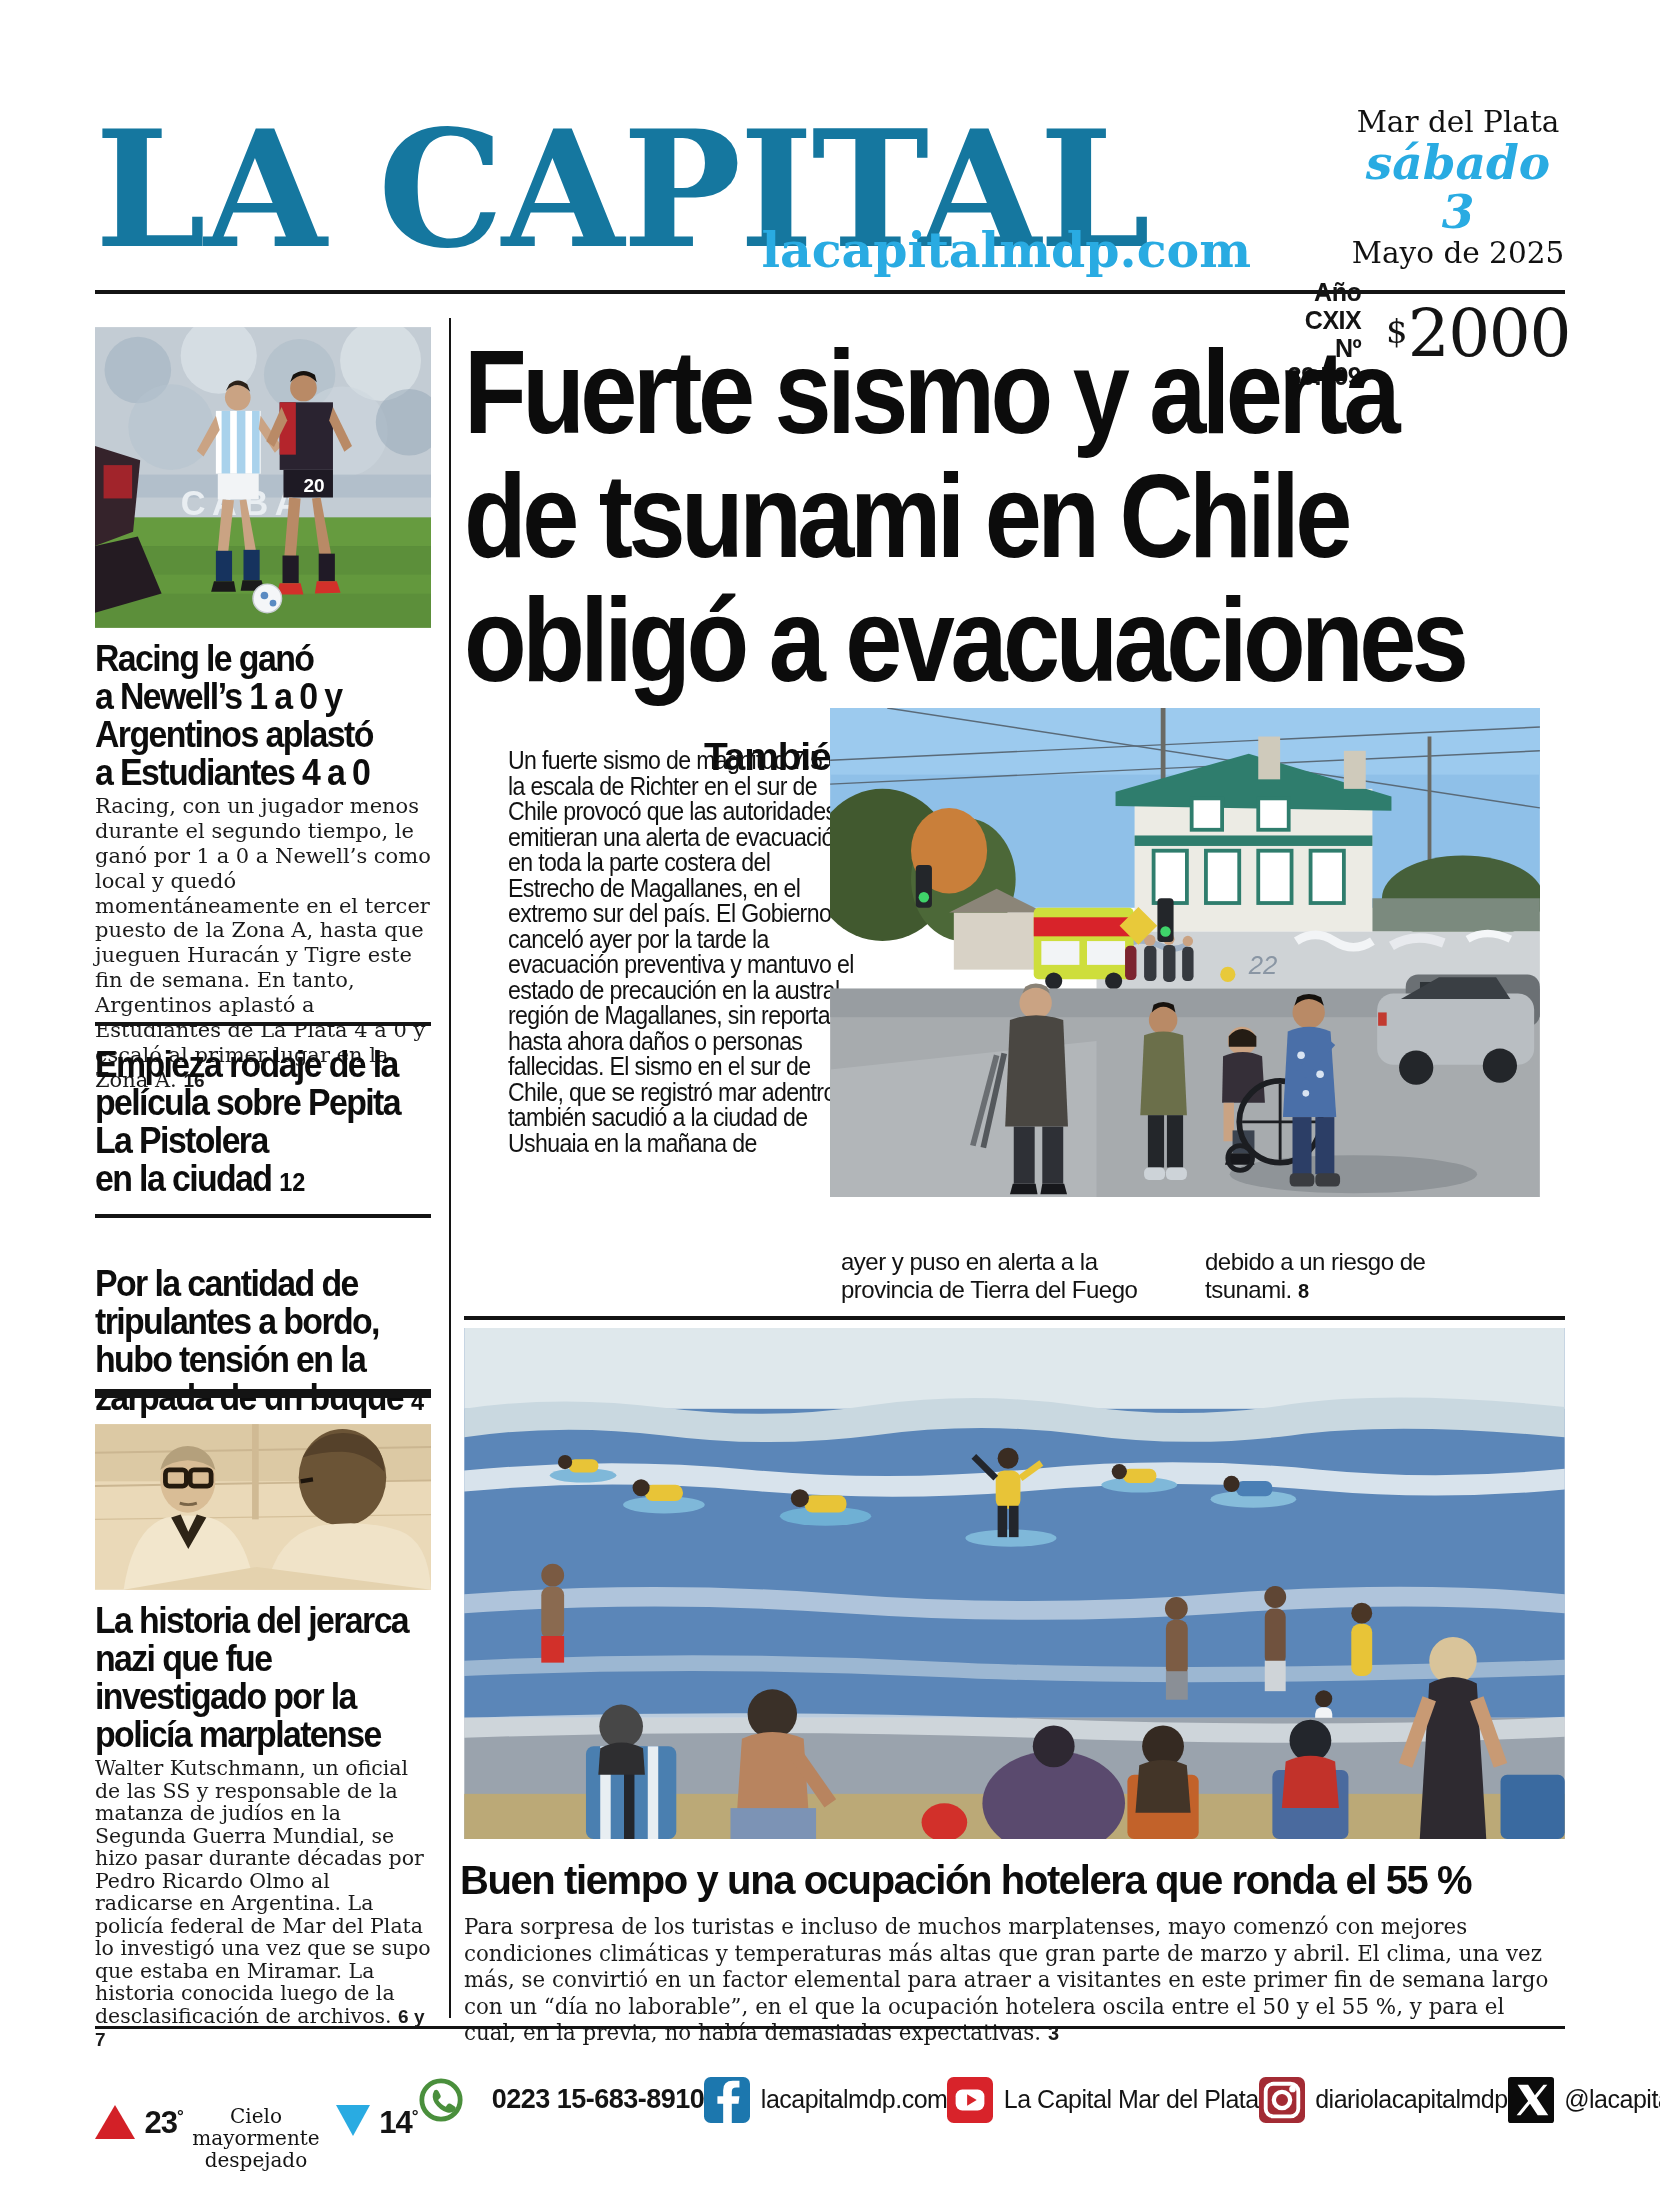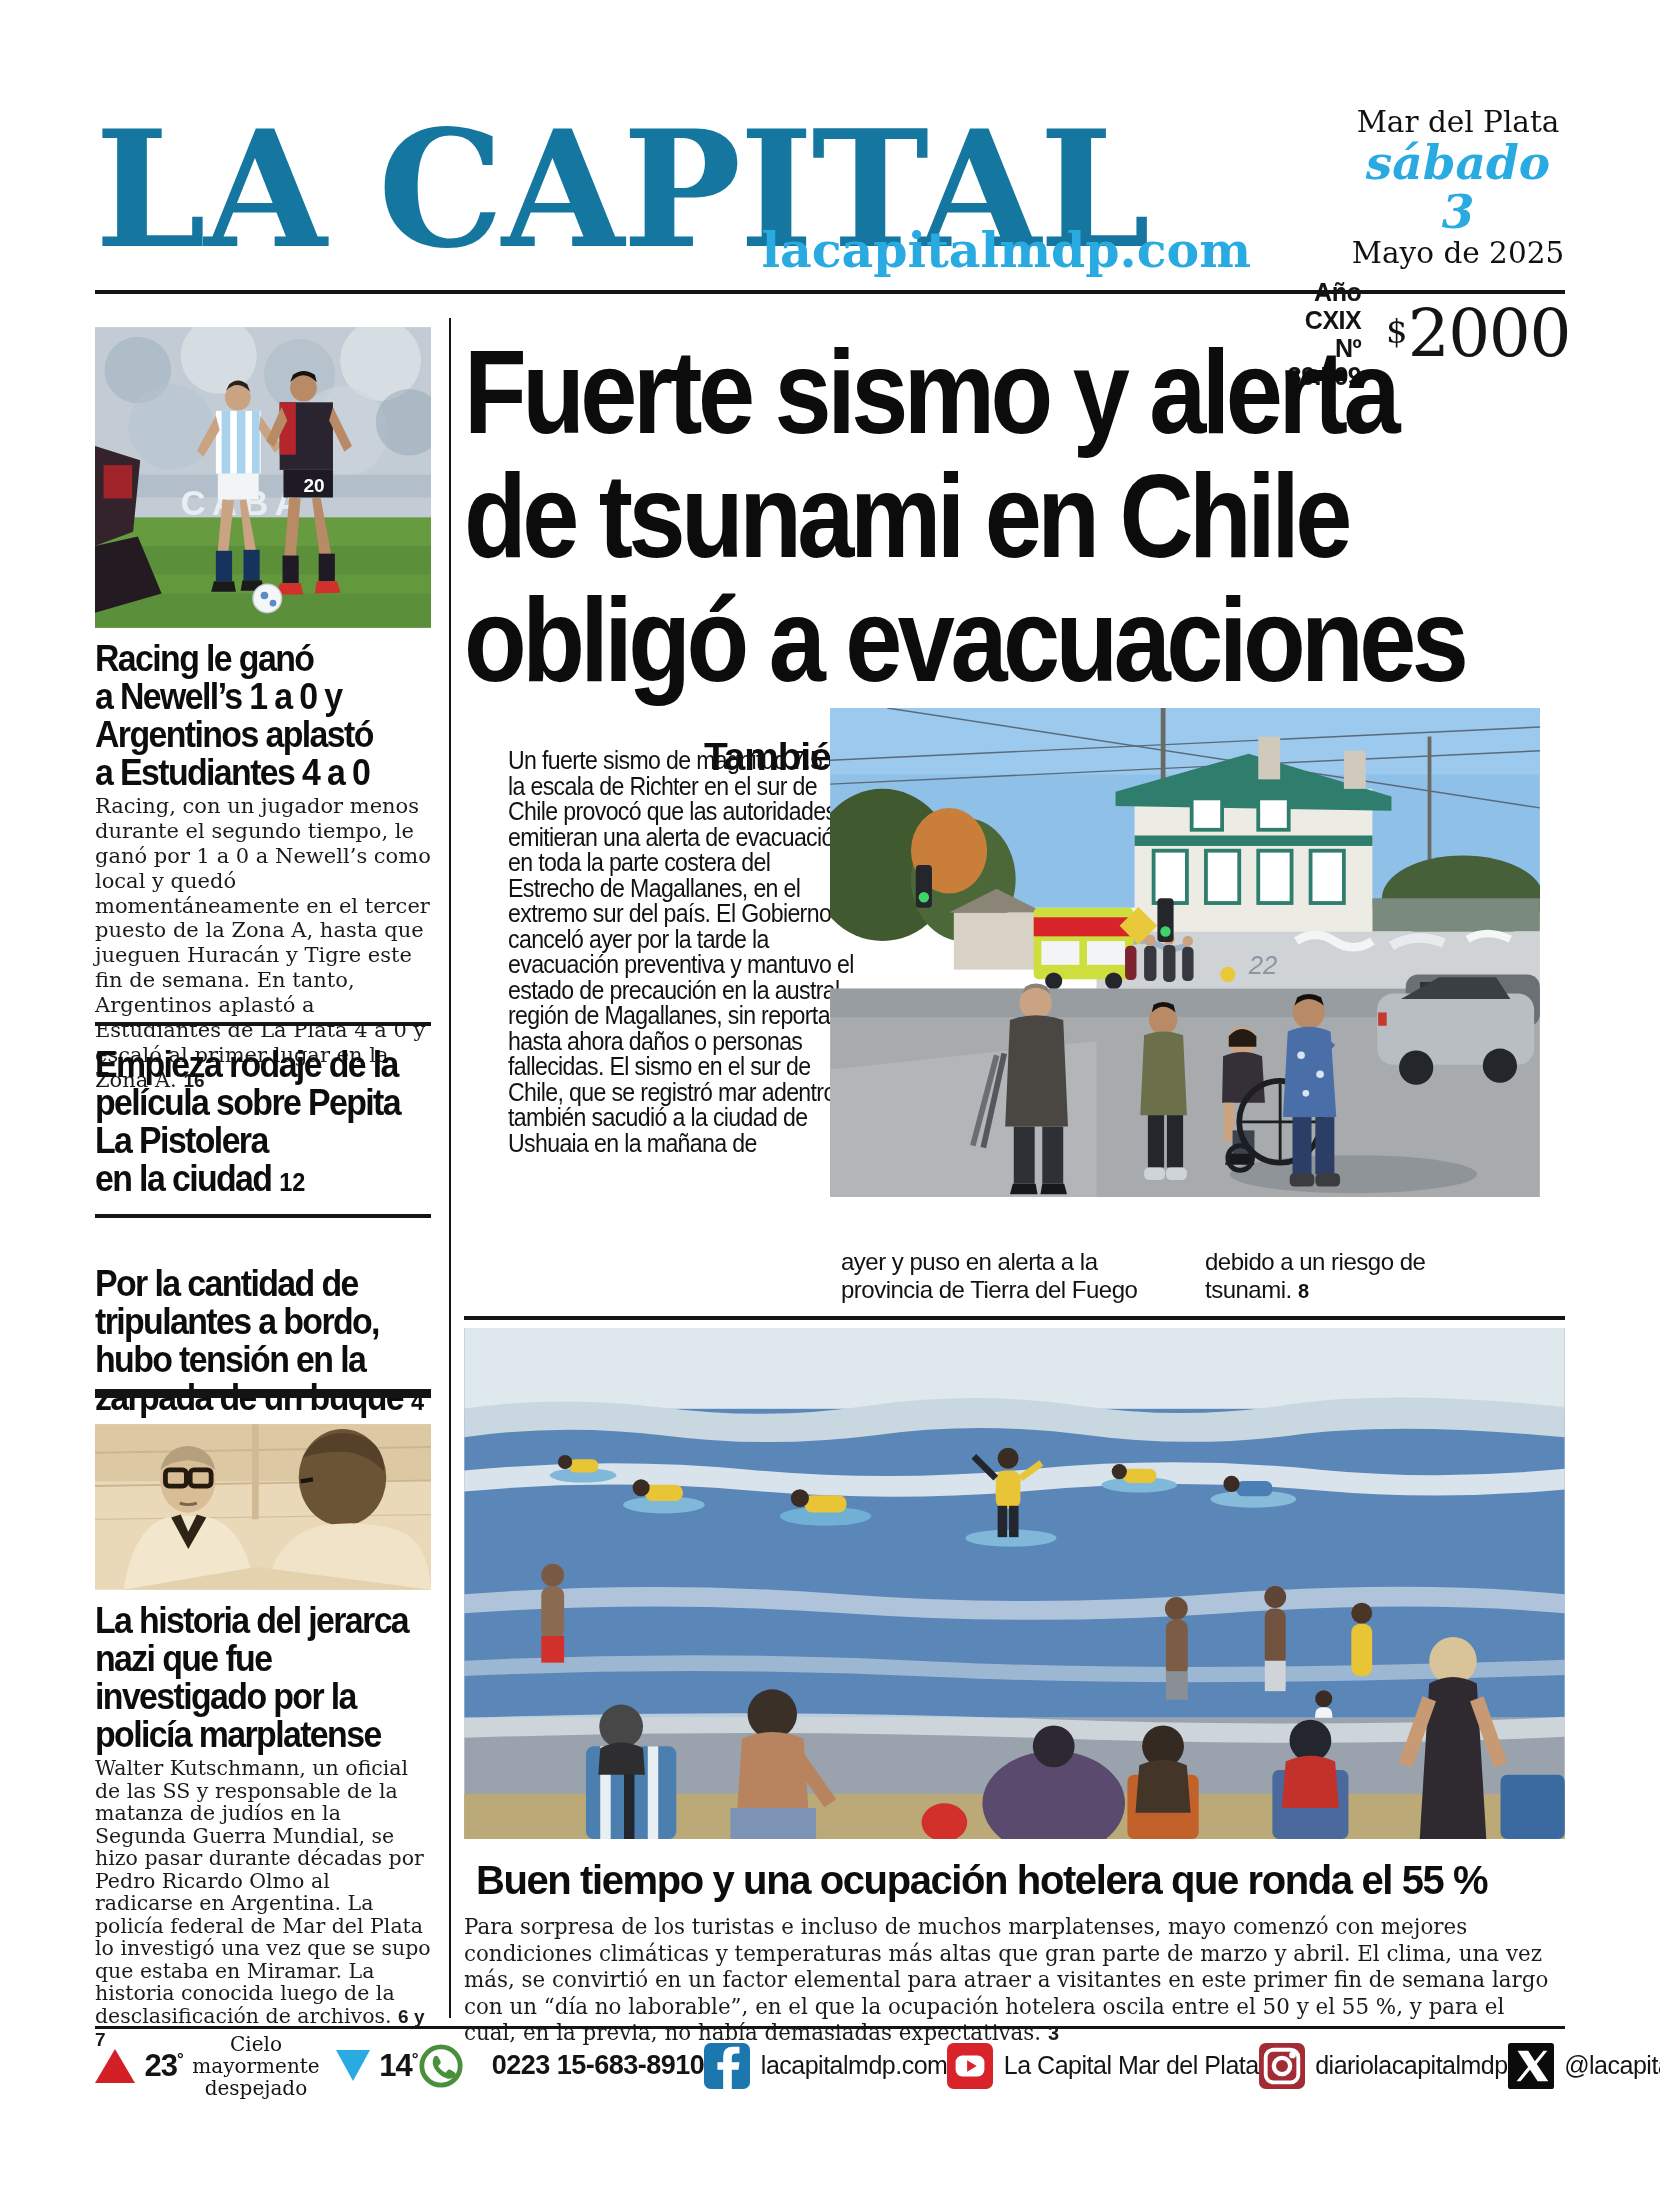--- a/index.html
+++ b/index.html
@@ -32,21 +32,21 @@
   .bhead{font-weight:bold;font-size:40px;letter-spacing:-1.4px;color:#0d0d0d;white-space:nowrap;}
   
   .serifbody{font-family:"DejaVu Serif",serif;font-size:21px;line-height:1.185;color:#1b1b1b;}
   .nazibody{font-family:"DejaVu Serif",serif;font-size:20.5px;line-height:1.1;color:#1b1b1b;}
   .beachbody{font-family:"DejaVu Serif",serif;font-size:21.4px;line-height:1.24;color:#1b1b1b;}
   .mainbody{font-size:25px;line-height:1.02;letter-spacing:-0.7px;color:#121212;
          transform:scaleX(0.925);transform-origin:0 0;width:381px;}
   .caption{font-size:24px;line-height:1.16;letter-spacing:-0.5px;color:#121212;}
   .pageref{font-family:"Liberation Sans",sans-serif;font-weight:bold;letter-spacing:0;}
   
-  .footrow{display:flex;align-items:center;}
+  .footrow{display:flex;margin-top:34px;}
   .tri-up{width:0;height:0;border-left:20px solid transparent;border-right:20px solid transparent;
           border-bottom:34px solid #d32027;}
   .tri-down{width:0;height:0;border-left:17px solid transparent;border-right:17px solid transparent;
           border-top:31px solid #29abe2;}
   .temp{font-weight:bold;font-size:31px;letter-spacing:-1px;}
   .temp sup{font-size:17px;}
   .weathertxt{font-family:"DejaVu Serif",serif;font-size:20px;line-height:1.1;text-align:center;}
   .fsep{width:1.9px;height:48px;background:#141414;}
   .social{display:flex;align-items:center;gap:10.5px;font-size:25px;letter-spacing:-0.5px;white-space:nowrap;}
   .social.bold{font-weight:bold;font-size:27px;gap:28px;}
@@ -423,21 +423,21 @@
       <circle cx="1780" cy="868" r="44" fill="#23262c"></circle>
       <path d="M1728 912 Q1780 888 1832 912 L1840 1010 L1720 1010 Z" fill="#c2322a"></path>
       <circle cx="2080" cy="700" r="50" fill="#d9c49a"></circle>
       <path d="M2030 748 Q2080 720 2130 748 L2150 1075 L2010 1075 Z" fill="#2e2a30"></path>
       <path d="M2030 780 L1980 920" stroke="#c89a74" stroke-width="30"></path>
       <path d="M2130 780 L2180 920" stroke="#c89a74" stroke-width="30"></path>
       <rect x="2180" y="940" width="135" height="135" rx="14" fill="#3a6aa0"></rect>
     </svg>
   </div>
 
-  <div class="abs bhead" style="left:476px;top:1858px;">Buen tiempo y una ocupación hotelera que ronda el 55 %</div>
+  <div class="abs bhead" style="left:460px;top:1858px;">Buen tiempo y una ocupación hotelera que ronda el 55 %</div>
   <div class="abs beachbody" style="left:464px;top:1914px;width:1094px;"><span>Para sorpresa de los turistas e incluso de muchos marplatenses, mayo comenzó con mejores condiciones climáticas y temperaturas más altas que gran parte de marzo y abril. El clima, una vez más, se convirtió en un factor elemental para atraer a visitantes en este primer fin de semana largo con un “día no laborable”, en el que la ocupación hotelera oscila entre el 50 y el 55 %, y para el cual, en la previa, no había demasiadas expectativas. </span><span class="pageref" style="font-size:20px;">3</span></div>
 
   <div class="abs rule" style="left:95px;top:2026px;width:1470px;height:3.3px;"></div>
 
   <div class="abs footrow" style="left:95px;top:2037px;width:1470px;height:57px;justify-content:space-between;">
 
     <div class="footrow" style="gap:9.5px;">
       <span class="tri-up"></span>
       <span class="temp"><span>23</span><sup>°</sup></span>
       <span class="weathertxt">

